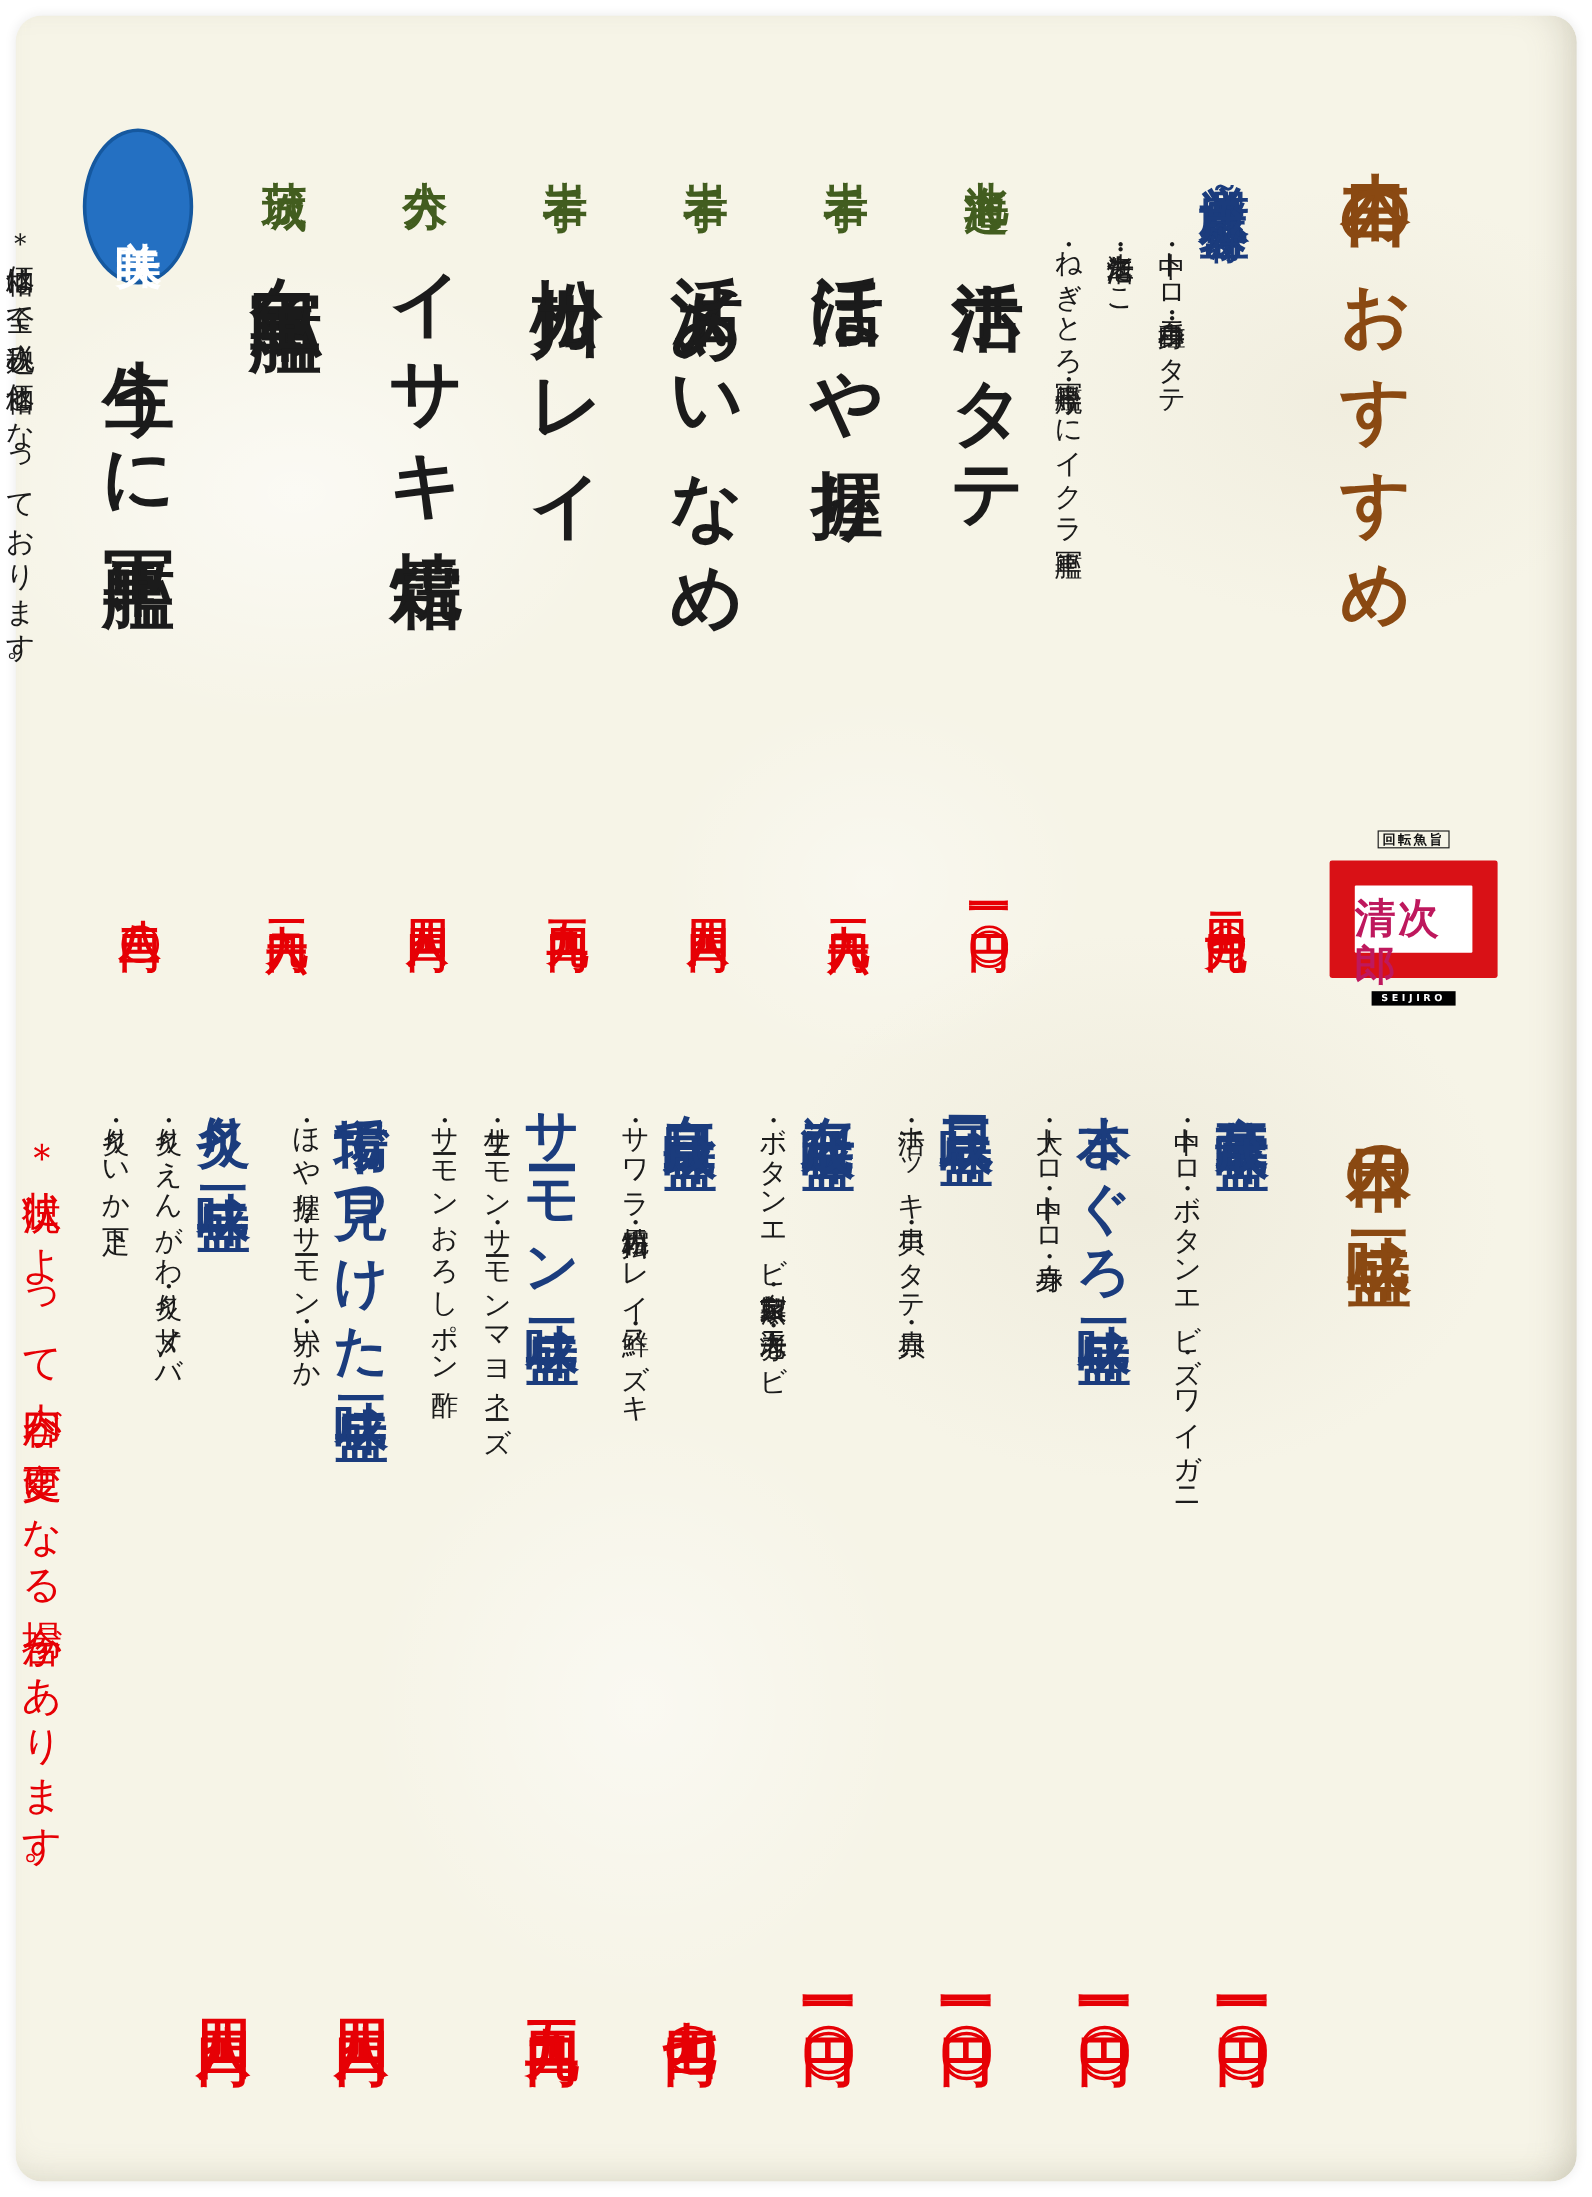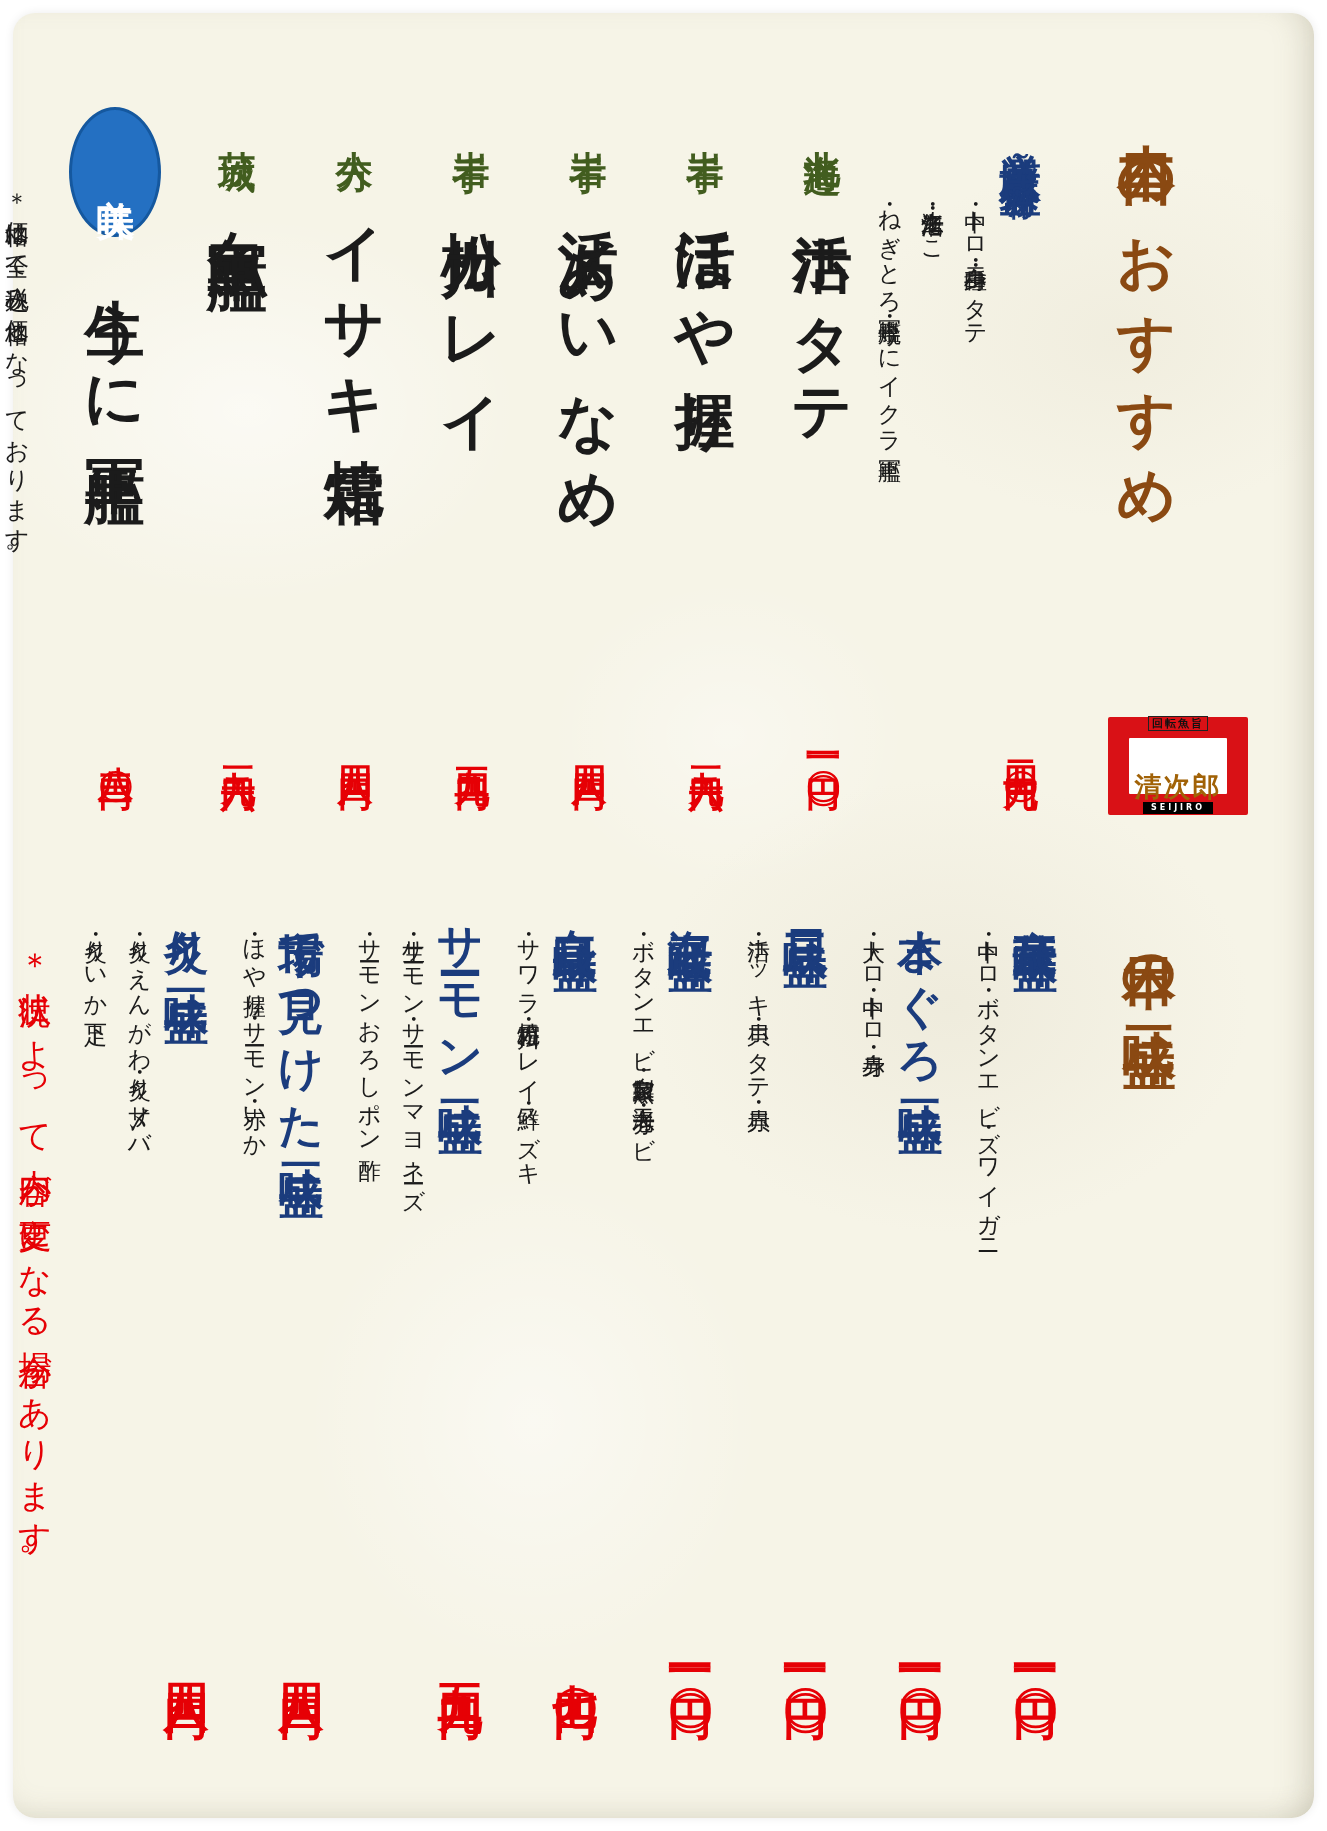--- a/index.html
+++ b/index.html
@@ -58,21 +58,21 @@
   .price-s2 { margin-top:auto; color:#e60005; font-size:45px; letter-spacing:5px; font-weight:bold; }
   .note-red { color:#e60005; font-size:33px; letter-spacing:4px; padding-top:122px; margin-left:22px; }
 
   
   #logo { position:absolute; left:1095px; top:704px; width:140px; height:98px;
     background:#d91116; padding:21px; border-radius:2px; }
   .logo-inner { background:#ffffff; width:100%; height:100%; border-radius:1px;
     display:flex; flex-direction:column; align-items:center; justify-content:center; }
   .logo-top { font-family:"DejaVu Sans","Liberation Sans",sans-serif; font-size:11px; font-weight:bold;
     border:1px solid #222; padding:0 3px; letter-spacing:2px; line-height:1.2; color:#111; }
-  .logo-name { font-size:27px; font-weight:bold; letter-spacing:2px; line-height:1.15; color:#a16207;margin-top:40px; }
+  .logo-name { font-size:34px; font-weight:bold; letter-spacing:2px; line-height:1.15; color:#be185d;margin-top:40px; }
   .logo-romaji { background:#000000; color:#ffffff; font-size:8px; letter-spacing:3px;
     padding:1px 8px; font-family:"DejaVu Sans","Liberation Sans",sans-serif; font-weight:bold; line-height:1.3; }
   .logo-fineprint { width:58px; height:5px; background:#c2c2c2; margin-top:2px; }
 </style>
 </head>
 <body>
 
 <div class="page">
 
   <div class="vsec" id="sec-top">

